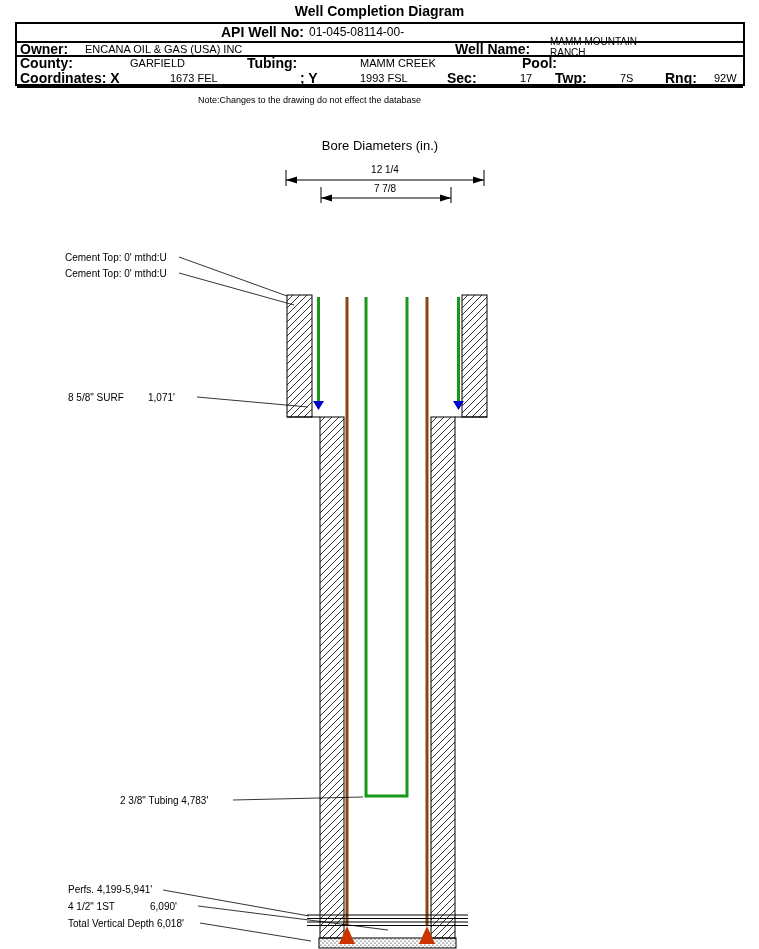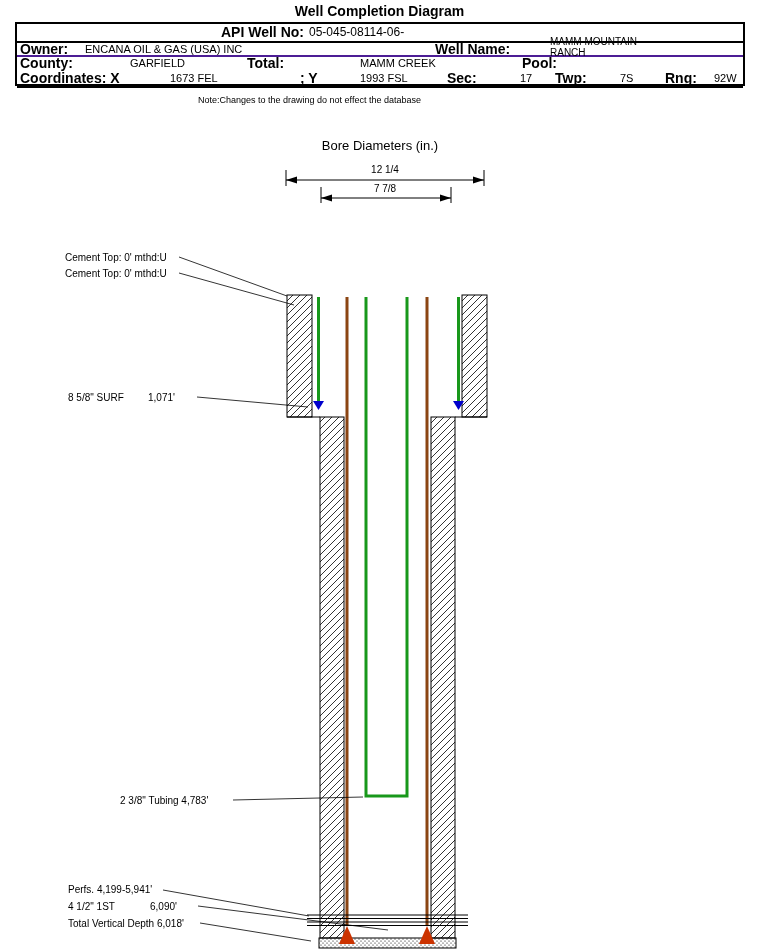--- a/index.html
+++ b/index.html
@@ -1,21 +1,21 @@
 <!DOCTYPE html>
 <html><head>
 <meta charset="utf-8">
 <style>
   html,body{margin:0;padding:0;background:#fff;}
   body{width:759px;height:949px;position:relative;font-family:"Liberation Sans",sans-serif;color:#000;overflow:hidden;}
   .title{position:absolute;top:3px;left:0;width:759px;text-align:center;font-weight:bold;font-size:14px;}
   .hdr{position:absolute;left:15px;top:22px;width:730px;height:64px;border:2px solid #000;box-sizing:border-box;}
   .row{position:absolute;left:0;width:100%;box-sizing:border-box;}
   .rA{top:0;height:19px;border-bottom:2px solid #000;}
-  .rB{top:19px;height:14px;border-bottom:2px solid #4c1d95;}
+  .rB{top:19px;height:14px;border-bottom:2px solid #000000;}
   .rC{top:33px;height:31px;border-bottom:2px solid #000;}
   .rD{top:48px;height:20px;}
   .c{position:absolute;top:0;white-space:nowrap;font-size:11px;}
   .rA .c{line-height:16px;}
   .rB .c{line-height:12px;}
   .rC .c{line-height:13px;}
   .rD .c{line-height:12px;}
   .b{font-weight:bold;font-size:14px;}
   .rAv{font-size:12px;}
   .wellname{position:absolute;left:533px;top:12px;font-size:10px;line-height:11px;z-index:2;}
@@ -30,31 +30,31 @@
   .thin{stroke:#000;stroke-width:1;}
 </style>
 </head>
 <body>
 
 <div class="title">Well Completion Diagram</div>
 
 <div class="hdr">
   <div class="row rA">
     <span class="c b" style="left:204px">API Well No:</span>
-    <span class="c rAv" style="left:292px">05-045-08114-06-</span>
+    <span class="c rAv" style="left:292px">01-045-08114-00-</span>
   </div>
   <div class="row rB">
     <span class="c b" style="left:3px">Owner:</span>
     <span class="c" style="left:68px">ENCANA OIL &amp; GAS (USA) INC</span>
-    <span class="c b" style="left:418px">Well Name:</span>
+    <span class="c b" style="left:438px">Well Name:</span>
   </div>
   <div class="row rC">
     <span class="c b" style="left:3px">County:</span>
     <span class="c" style="left:113px">GARFIELD</span>
-    <span class="c b" style="left:230px">Total:</span>
+    <span class="c b" style="left:230px">Tubing:</span>
     <span class="c" style="left:343px">MAMM CREEK</span>
     <span class="c b" style="left:505px">Pool:</span>
   </div>
   <div class="row rD">
     <span class="c b" style="left:3px">Coordinates: X</span>
     <span class="c" style="left:153px">1673 FEL</span>
     <span class="c b" style="left:283px">; Y</span>
     <span class="c" style="left:343px">1993 FSL</span>
     <span class="c b" style="left:430px">Sec:</span>
     <span class="c" style="left:503px">17</span>

